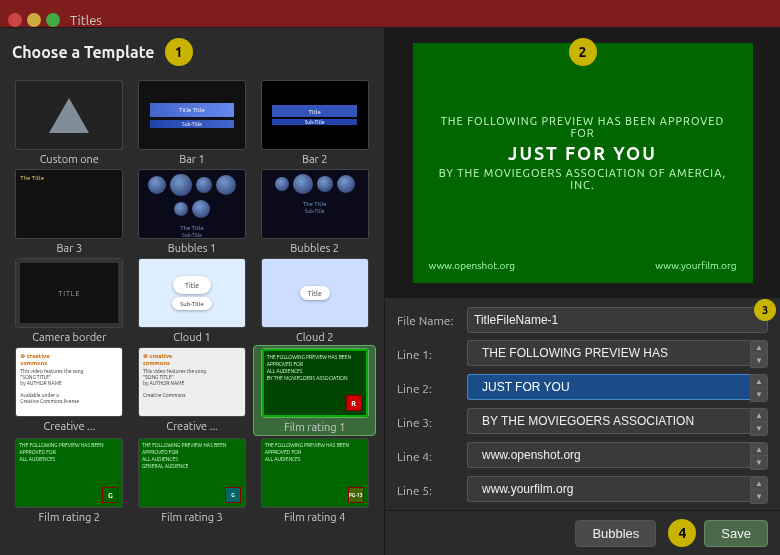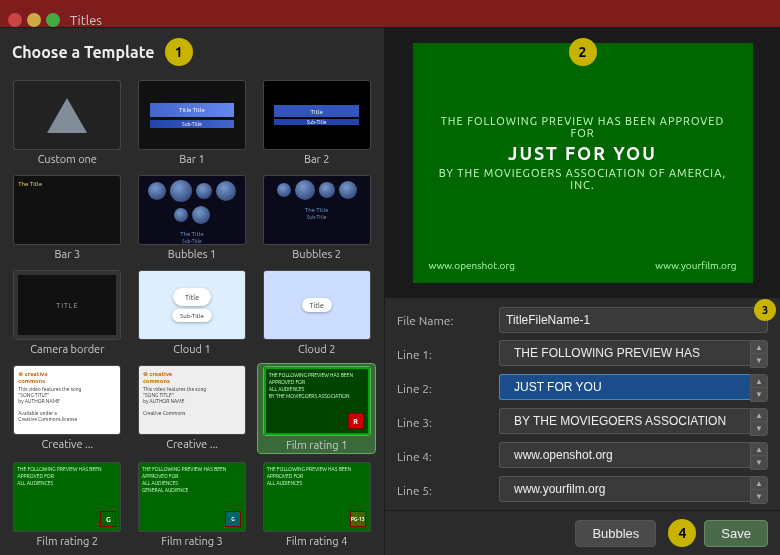--- a/index.html
+++ b/index.html
@@ -82,21 +82,21 @@
     
     .template-grid-container {
       flex: 1;
       overflow-y: auto;
       overflow-x: hidden;
       padding: 4px 8px;
     }
     .template-grid {
       display: grid;
       grid-template-columns: repeat(3, 1fr);
-      gap: 6px;
+      gap: 0;
     }
     .template-item {
       display: flex;
       flex-direction: column;
       align-items: center;
       cursor: pointer;
       padding: 2px;
       border-radius: 4px;
     }
     .template-item.selected { background: #3a6a3a; border: 1px solid #66aa66; }
@@ -323,21 +323,20 @@
     .props-panel {
       flex: 1;
       overflow-y: auto;
       padding: 8px 12px;
     }
     .prop-row {
       display: flex;
       align-items: center;
       margin-bottom: 6px;
       min-height: 28px;
-      gap: 32px;
     }
     .prop-label {
       width: 70px;
       font-size: 12px;
       color: #bbb;
       flex-shrink: 0;
     }
     .prop-value {
       flex: 1;
       background: #3a3a3a;

